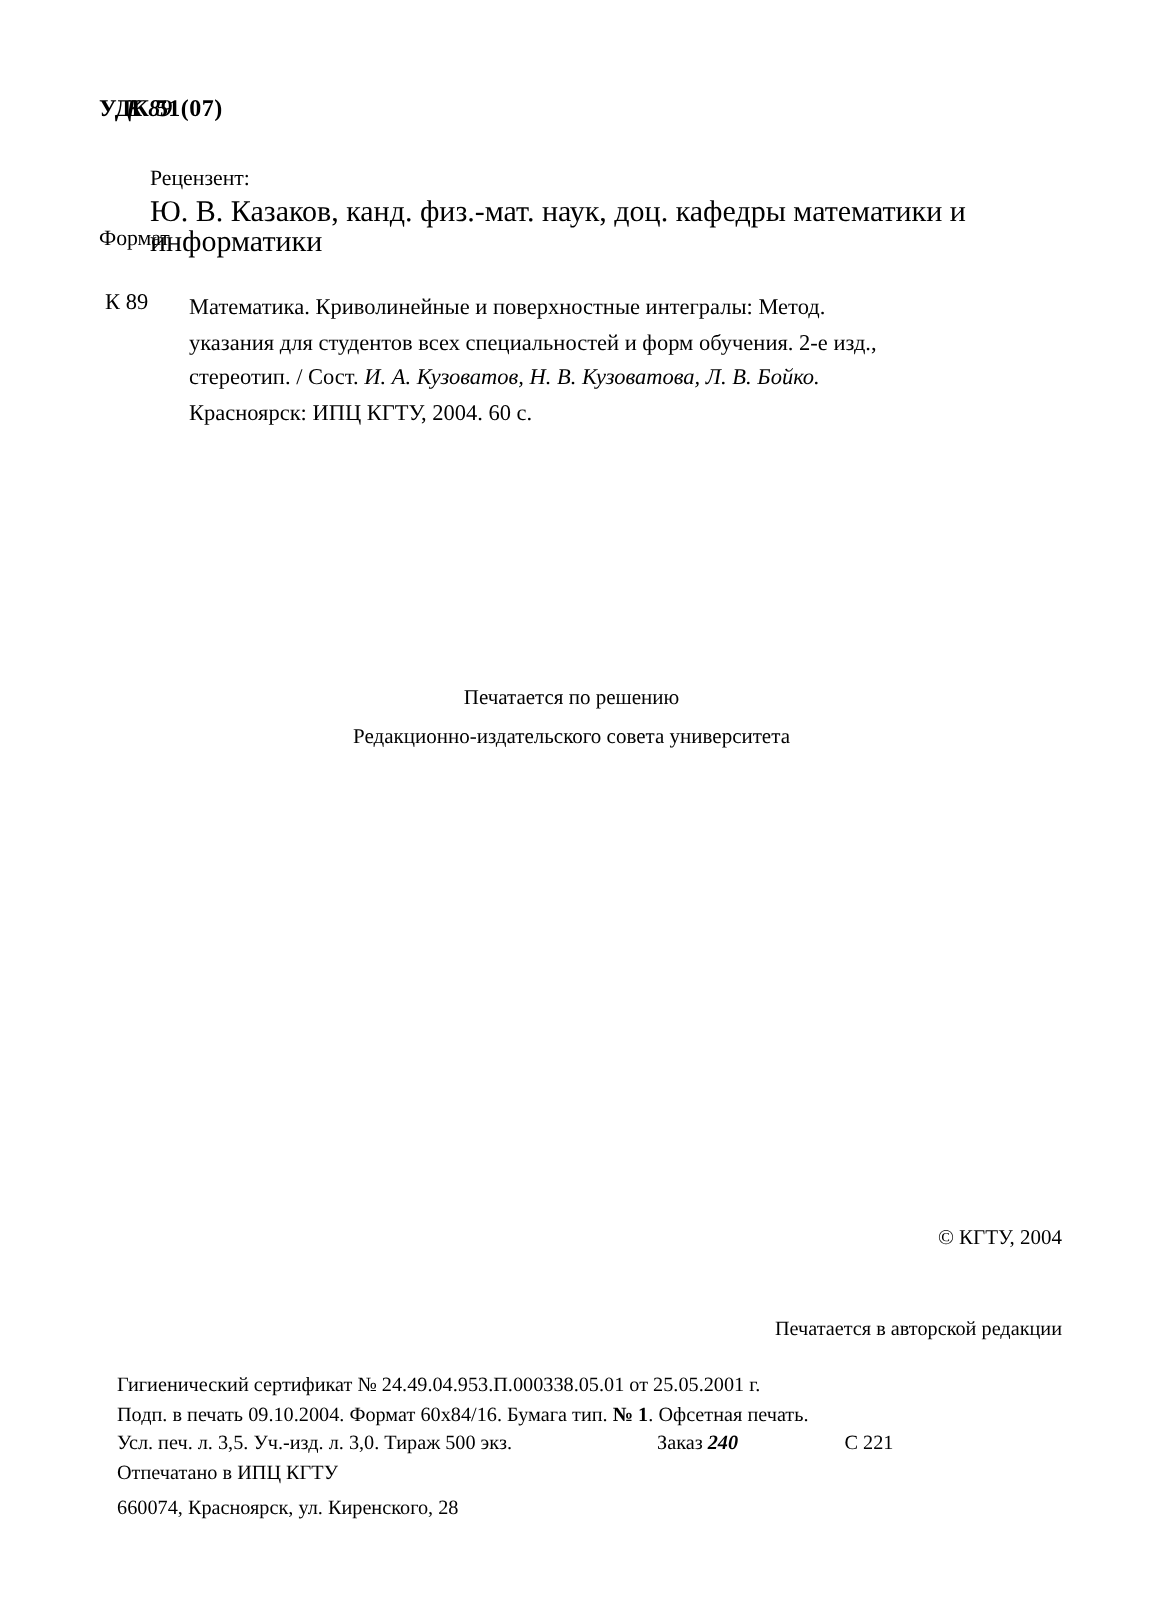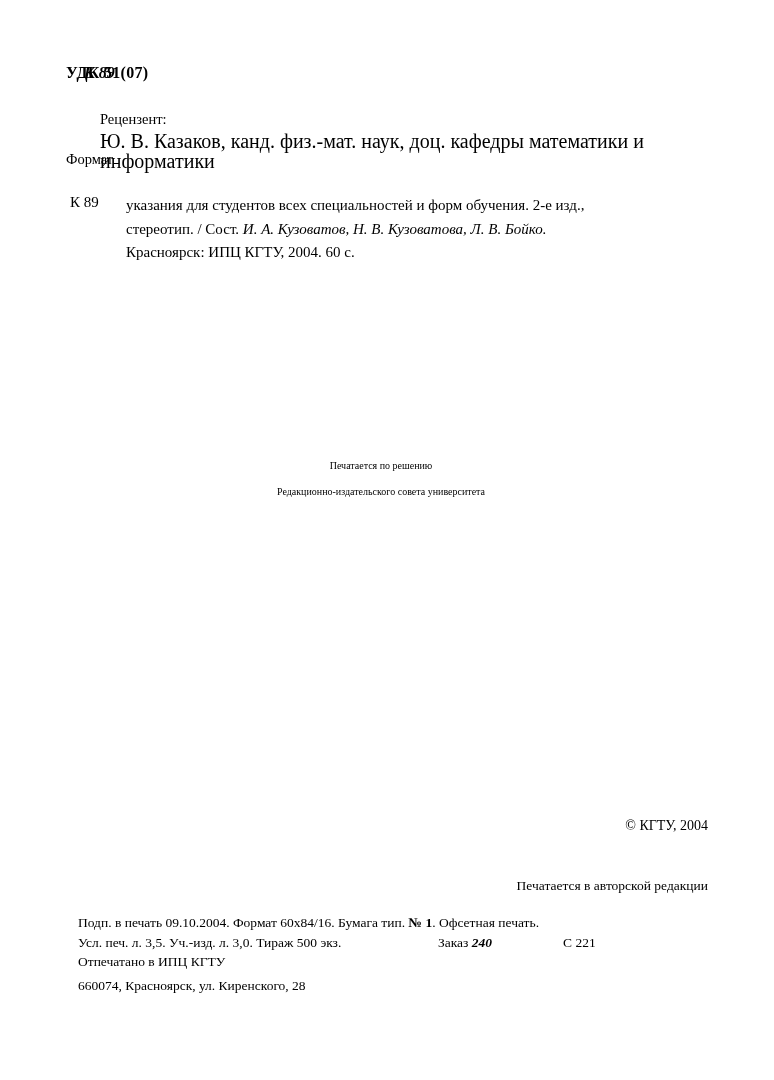--- a/index.html
+++ b/index.html
@@ -87,21 +87,21 @@
     font-style: italic;
   }
 
   
   .center-block {
     position: absolute;
     left: 0;
     top: 453px;
     width: 762px;
     text-align: center;
-    font-size: 10px;
+    font-size: 14px;
     line-height: 26px;
   }
 
   
   .copyright {
     position: absolute;
     right: 66px;
     top: 818px;
     font-size: 14px;
     margin-left: 16px;
@@ -156,34 +156,36 @@
 
   <div class="udk">УДК 51(07)</div>
   <div class="k89-code">К 89</div>
 
   <div class="reviewer-label">Рецензент:</div>
   <div class="reviewer-text">Ю. В. Казаков, канд. физ.-мат. наук, доц. кафедры математики и информатики</div>
   <div class="reviewer-org">Формат</div>
 
   <div class="bib-code">К 89</div>
   <div class="bib-body">
+    <span class="l">Математика.  Криволинейные  и  поверхностные  интегралы:  Метод.</span>
     <span class="l">указания для студентов всех специальностей и форм обучения. 2-е изд.,</span>
     <span class="l"><span>стереотип. / Сост. </span><span class="ital">И. А. Кузоватов, Н. В. Кузоватова, Л. В. Бойко.</span></span>
     <span class="l">Красноярск: ИПЦ КГТУ, 2004. 60 с.</span>
   </div>
 
   <div class="center-block">
     <div>Печатается по решению</div>
     <div>Редакционно-издательского совета университета</div>
   </div>
 
   <div class="copyright">© КГТУ, 2004</div>
   <div class="author-edition">Печатается в авторской редакции</div>
 
   <div class="imprint">
+    <div class="row">Гигиенический сертификат № 24.49.04.953.П.000338.05.01 от 25.05.2001 г.</div>
     <div class="row"><span>Подп. в печать 09.10.2004. Формат 60х84/16. Бумага тип. </span><span class="bold">№ 1</span><span>. Офсетная печать.</span></div>
     <div class="row line3">
       <span>Усл. печ. л. 3,5. Уч.-изд. л. 3,0. Тираж 500 экз.</span>
       <span class="order"><span>Заказ </span><span class="num">240</span></span>
       <span class="sig">С 221</span>
     </div>
     <div class="row">Отпечатано в ИПЦ  КГТУ</div>
     <div class="row addr">660074, Красноярск, ул. Киренского, 28</div>
   </div>
 

